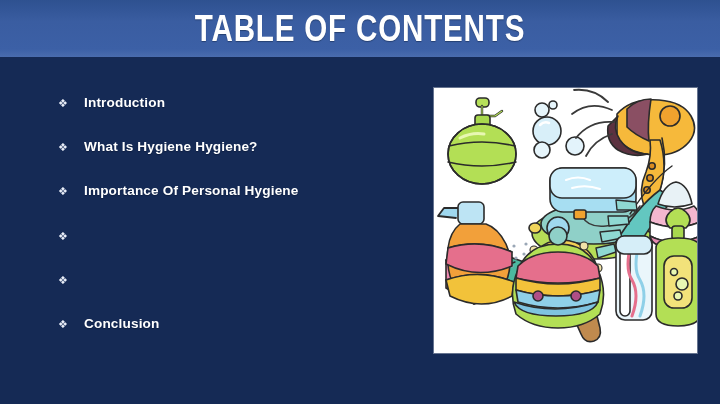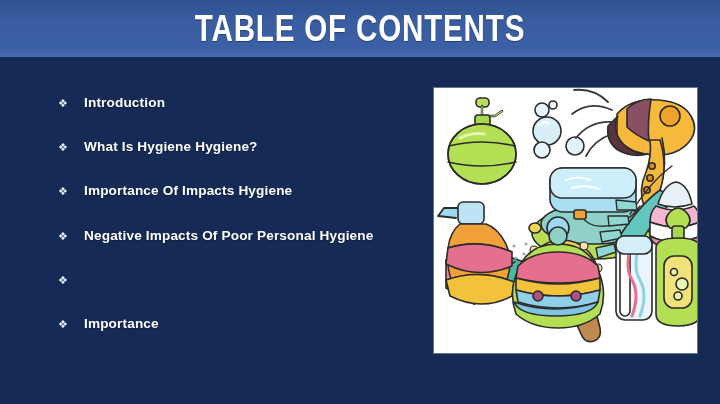--- a/index.html
+++ b/index.html
@@ -124,35 +124,34 @@
         <span class="toc-label">Introduction</span>
       </div>
 
       <div class="toc-item">
         <span class="toc-bullet">❖</span>
         <span class="toc-label">What Is Hygiene Hygiene?</span>
       </div>
 
       <div class="toc-item">
         <span class="toc-bullet">❖</span>
-        <span class="toc-label">Importance Of Impacts Hygiene</span>
-      </div>
-
-      <div class="toc-item">
-        <span class="toc-bullet">❖</span>
-        <span class="toc-label">Negative Impacts Of Poor Personal Hygiene</span>
-      </div>
-
-      <div class="toc-item">
-        <span class="toc-bullet">❖</span>
-      </div>
-
-      <div class="toc-item">
-        <span class="toc-bullet">❖</span>
-        <span class="toc-label">Importance</span>
+        <span class="toc-label">Importance Of Personal Hygiene</span>
+      </div>
+
+      <div class="toc-item">
+        <span class="toc-bullet">❖</span>
+      </div>
+
+      <div class="toc-item">
+        <span class="toc-bullet">❖</span>
+      </div>
+
+      <div class="toc-item">
+        <span class="toc-bullet">❖</span>
+        <span class="toc-label">Conclusion</span>
       </div>
 
     </div>
 
     <div id="toc-illustration">
       <svg viewBox="0 0 263 265" xmlns="http://www.w3.org/2000/svg">
         <rect x="0" y="0" width="263" height="265" fill="#ffffff"></rect>
         <g stroke="#2b2b2b" stroke-width="1.6" stroke-linejoin="round" stroke-linecap="round">
 
           <g>

